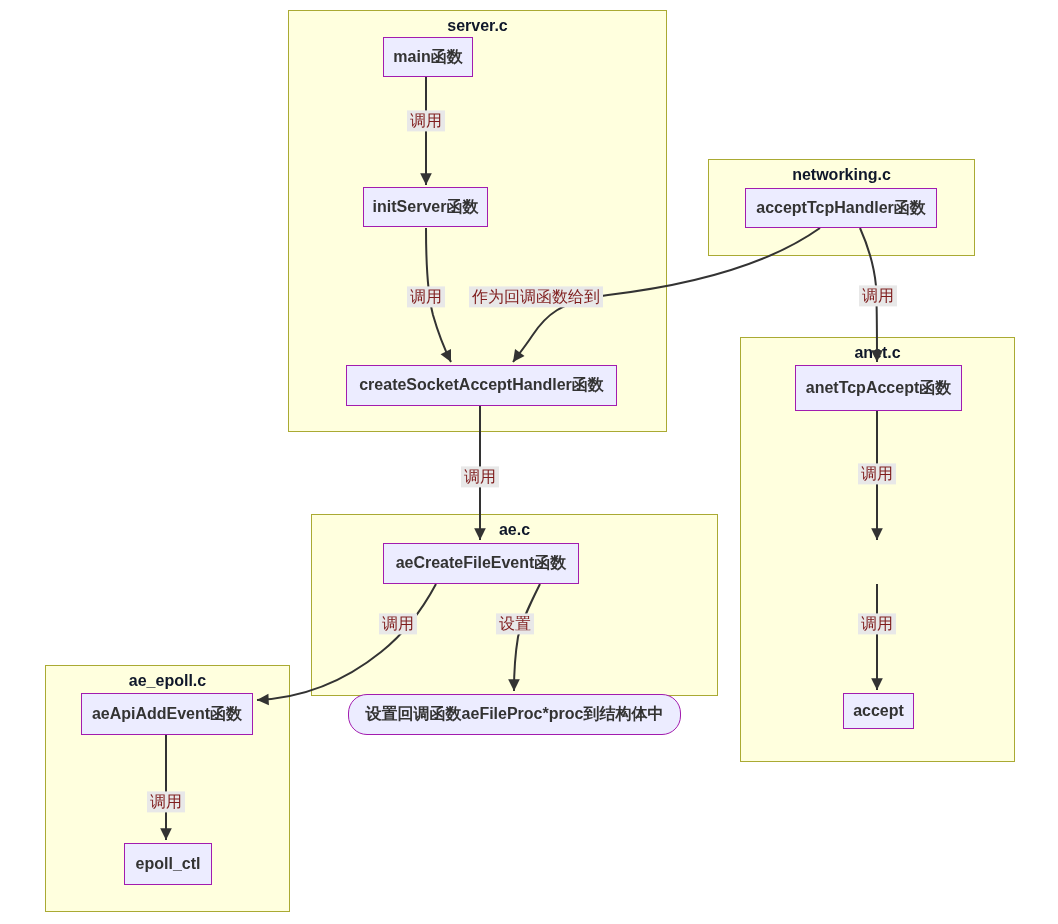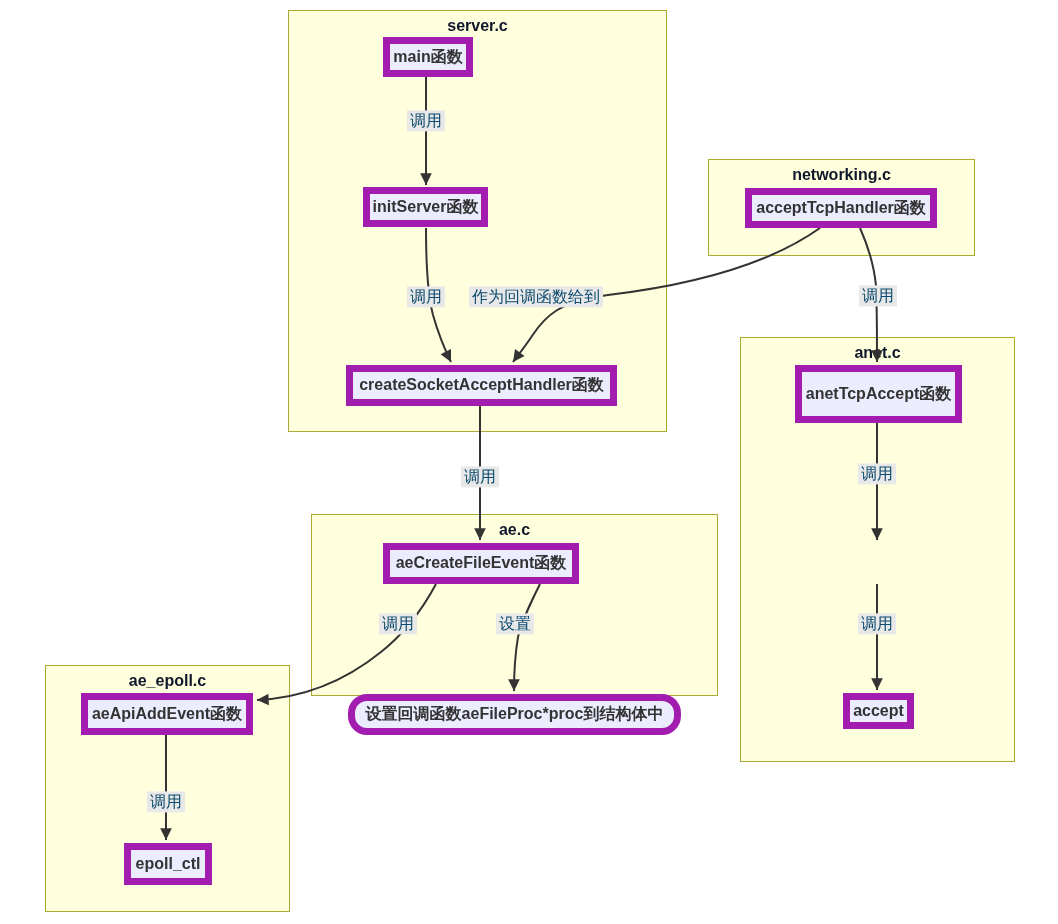--- a/index.html
+++ b/index.html
@@ -17,29 +17,29 @@
     text-align: center;
     font-size: 16px; font-weight: 700; color: #0f172a;
   }
 
   #edge-layer { position: absolute; left: 0; top: 0; z-index: 2; pointer-events: none; }
   #edge-layer path.edge { fill: none; stroke: #333333; stroke-width: 2px; }
 
   .edge-label {
     position: absolute; z-index: 3;
     transform: translate(-50%, -50%);
-    background: #e8e8e8; color: #0c4a6e;
+    background: #e8e8e8; color: #7f1d1d;
     font-size: 16px; line-height: 1.2;
     padding: 1px 3px; white-space: nowrap;
   }
 
   .node {
     position: absolute; z-index: 4;
     background: #ECECFF;
-    border: 7px solid #a21caf;
+    border: 1px solid #a21caf;
     color: #333333;
     display: flex; align-items: center; justify-content: center;
     font-size: 16px; font-weight: 600; white-space: nowrap;
   }
 </style>
 </head>
 <body>
 
 <div id="canvas">
 
@@ -89,20 +89,20 @@
   <span class="edge-label" style="left:877px; top:474px;">调用</span>
   <span class="edge-label" style="left:398px; top:624px;">调用</span>
   <span class="edge-label" style="left:515px; top:624px;">设置</span>
   <span class="edge-label" style="left:877px; top:624px;">调用</span>
   <span class="edge-label" style="left:166px; top:802px;">调用</span>
 
   <div class="node" style="left:383px; top:37px; width:90px; height:40px;">main函数</div>
   <div class="node" style="left:363px; top:187px; width:125px; height:40px;">initServer函数</div>
   <div class="node" style="left:346px; top:365px; width:271px; height:41px;">createSocketAcceptHandler函数</div>
   <div class="node" style="left:745px; top:188px; width:192px; height:40px;">acceptTcpHandler函数</div>
-  <div class="node" style="left:795px; top:365px; width:167px; height:58px;">anetTcpAccept函数</div>
+  <div class="node" style="left:795px; top:365px; width:167px; height:46px;">anetTcpAccept函数</div>
   <div class="node" style="left:843px; top:693px; width:71px; height:36px;">accept</div>
   <div class="node" style="left:383px; top:543px; width:196px; height:41px;">aeCreateFileEvent函数</div>
   <div class="node" style="left:348px; top:694px; width:333px; height:41px;border-radius:19px;">设置回调函数aeFileProc*proc到结构体中</div>
   <div class="node" style="left:81px; top:693px; width:172px; height:42px;">aeApiAddEvent函数</div>
   <div class="node" style="left:124px; top:843px; width:88px; height:42px;">epoll_ctl</div>
 
 </div>
 
 </body></html>

